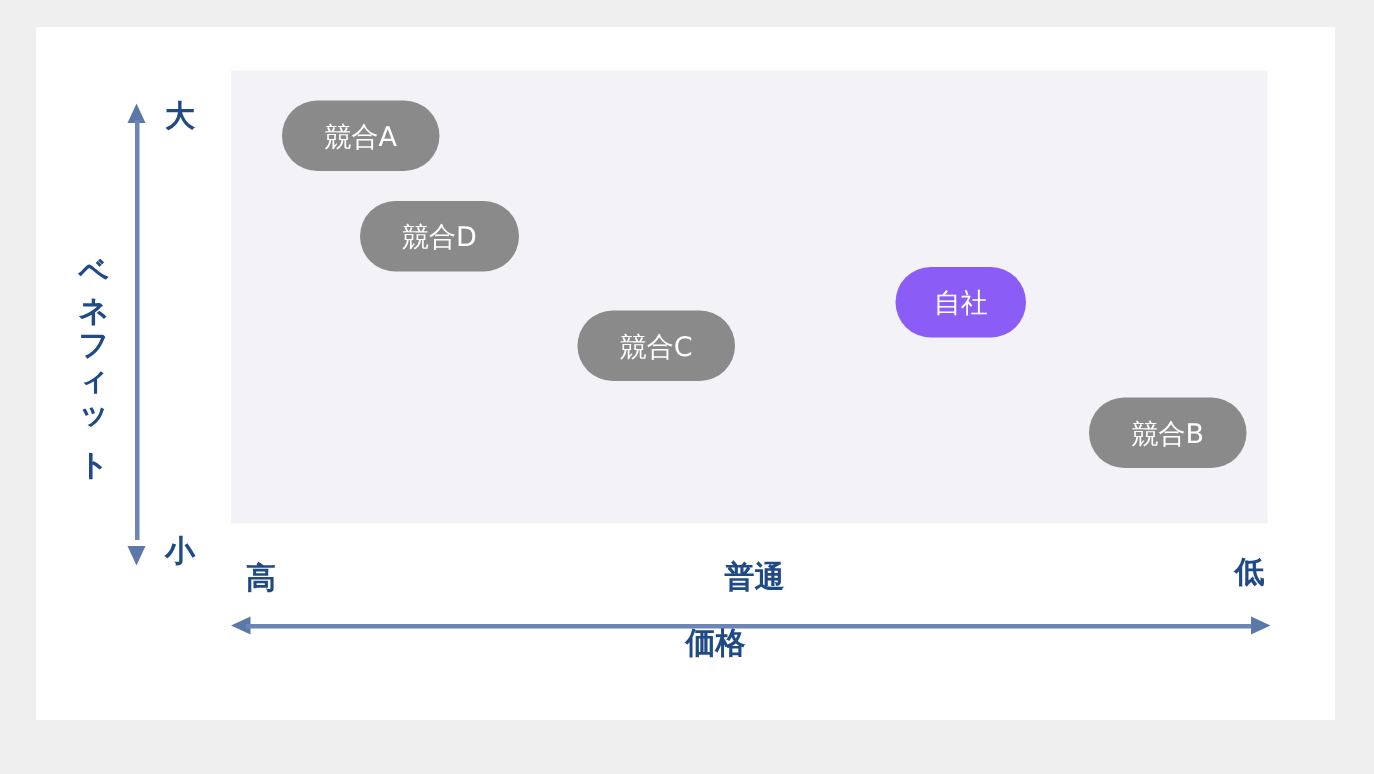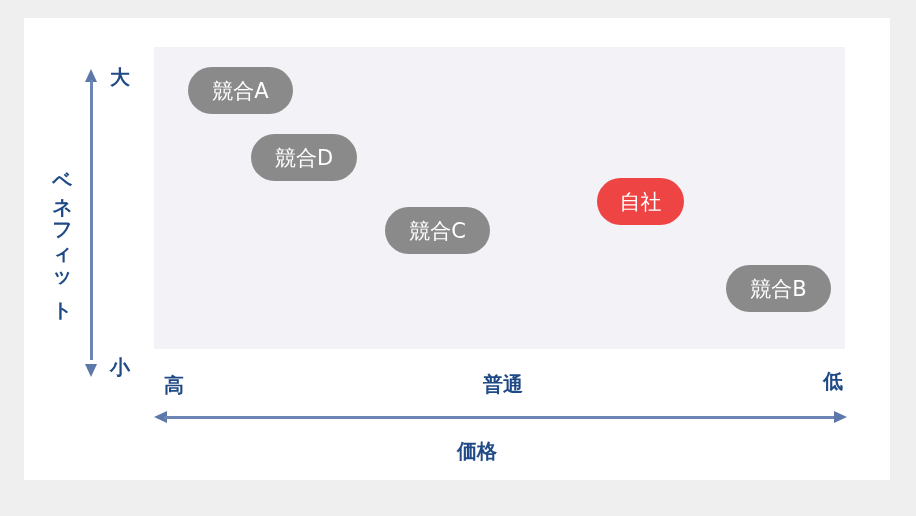--- a/index.html
+++ b/index.html
@@ -29,28 +29,28 @@
       width: 691px;
       height: 302px;
       background: #f2f2f7;
     }
     .bubble {
       position: absolute;
       height: 47px;
       border-radius: 24px;
       background: #8a8a8a;
       color: #ffffff;
-      font-size: 21px;
+      font-size: 18px;
       display: flex;
       align-items: center;
       justify-content: center;
       letter-spacing: 0px;
     }
     .bubble.own {
-      background: #ef4444;
+      background: #8b5cf6;
     }
     
     .y-axis-line {
       position: absolute;
       left: 90px;
       top: 80px;
       width: 3px;
       height: 280px;
       background: #6b86b4;
     }
@@ -141,19 +141,19 @@
 <div class="y-title">ベネフィット</div>
 
 <div class="axis-label" style="left:164px; top:375px;">高</div>
 <div class="axis-label" style="left:483px; top:374px;">普通</div>
 <div class="axis-label" style="left:823px; top:371px;">低</div>
 
 <div class="arrow-left"></div>
 <div class="x-axis-line"></div>
 <div class="arrow-right"></div>
 
-<div class="axis-label" style="left:457px; top:441px;">価格</div>
+<div class="axis-label" style="left:457px; top:418px;">価格</div>
 
 <div class="bubble" style="left:188px; top:67px; width:105px;">競合A</div>
-<div class="bubble" style="left:251px; top:134px; width:106px;">競合D</div>
+<div class="bubble" style="left:240px; top:134px; width:106px;">競合D</div>
 <div class="bubble" style="left:385px; top:207px; width:105px;">競合C</div>
 <div class="bubble own" style="left:597px; top:178px; width:87px;">自社</div>
 <div class="bubble" style="left:726px; top:265px; width:105px;text-align:right;">競合B</div>
 
 </body></html>

